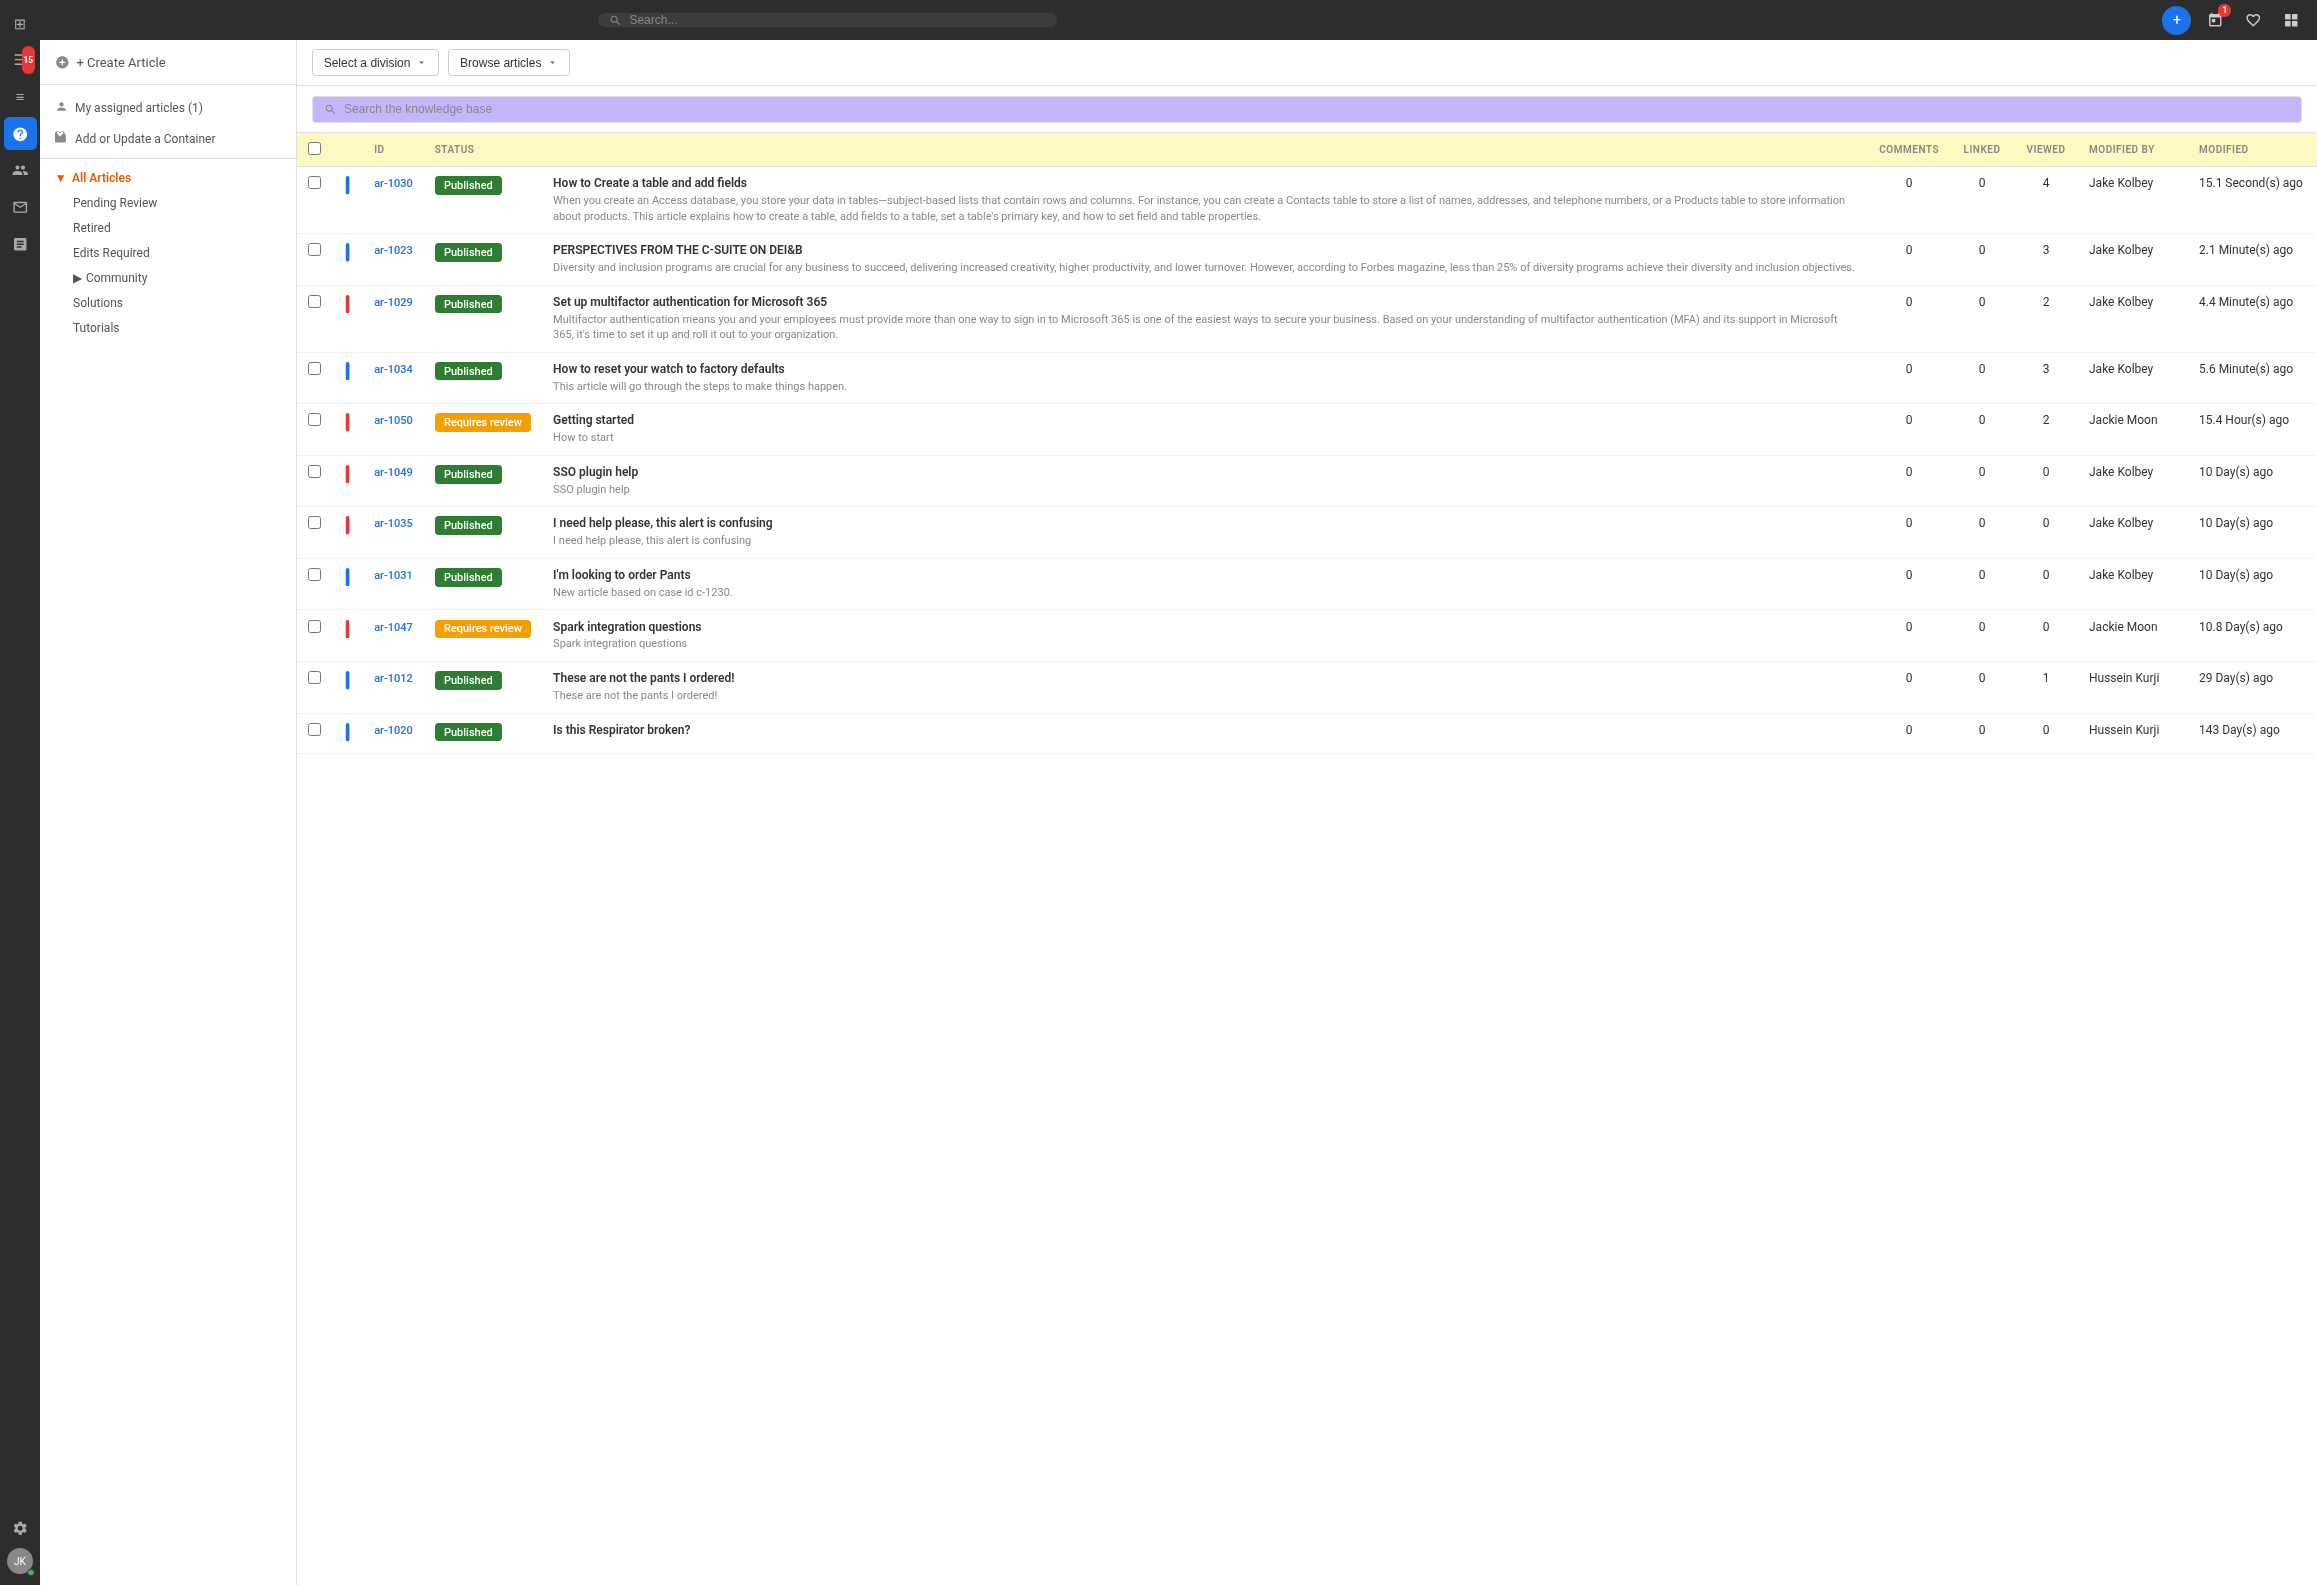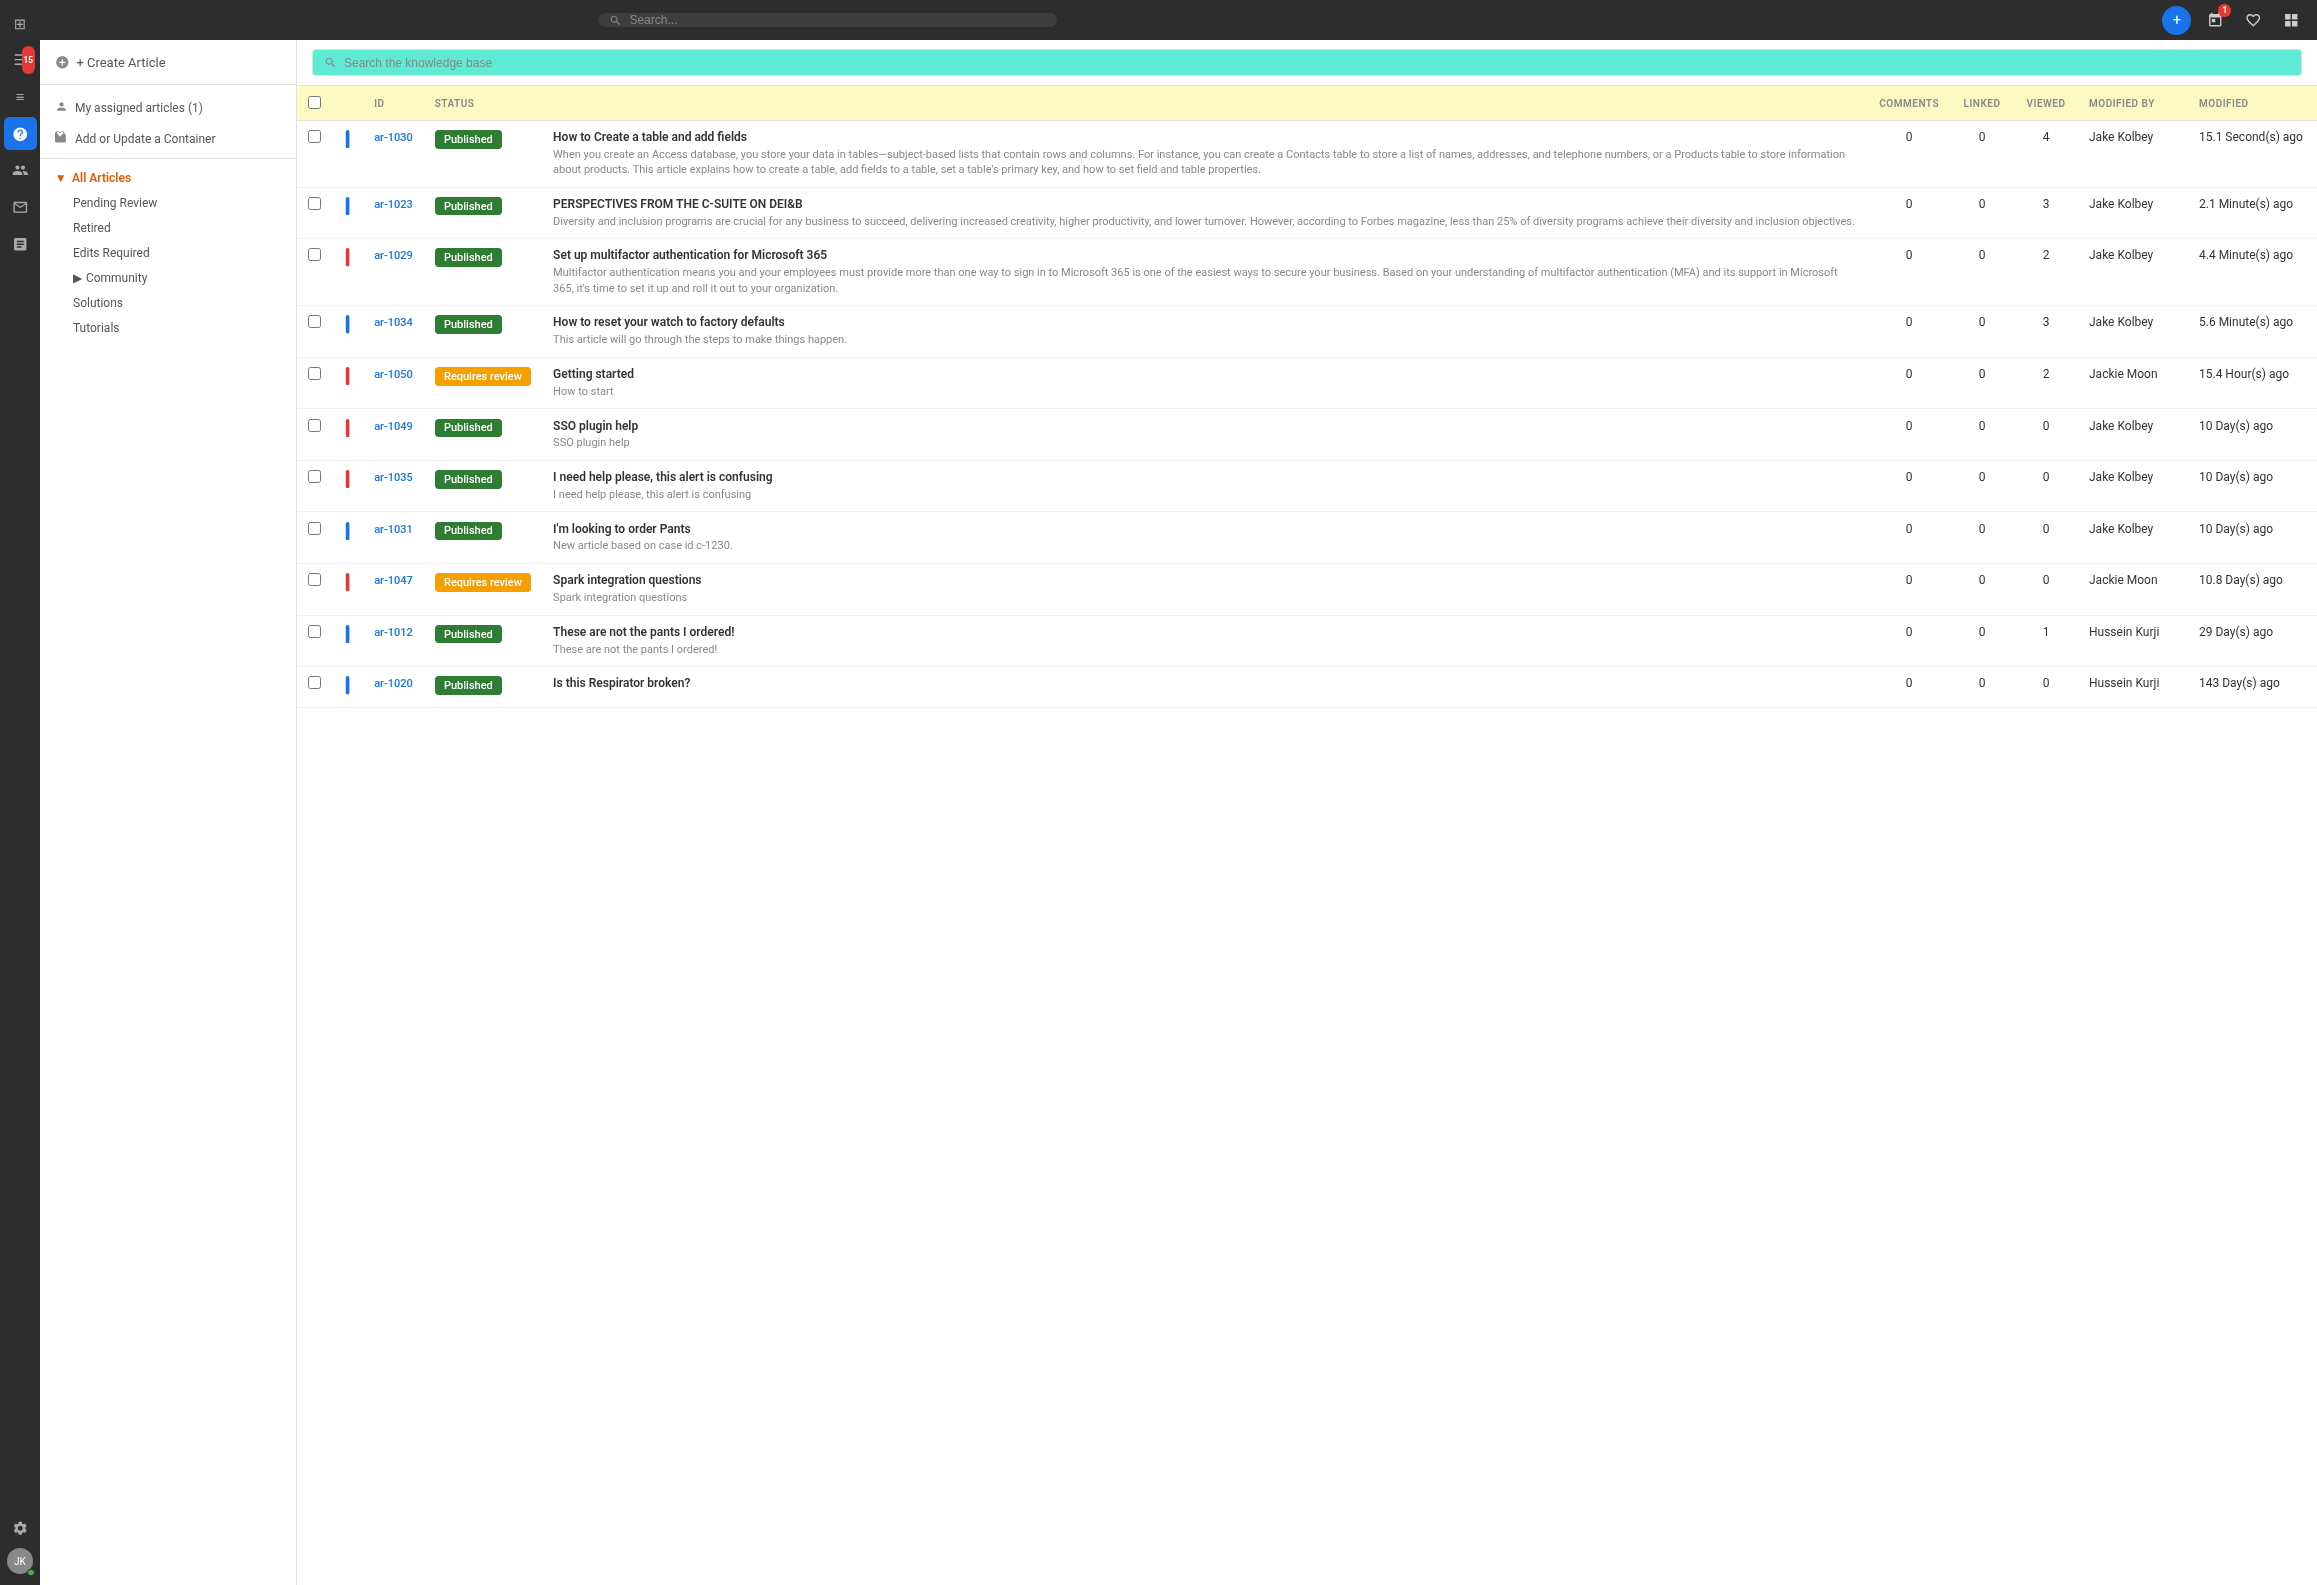--- a/index.html
+++ b/index.html
@@ -219,21 +219,21 @@
     .search-area {
       padding: 9.2px 14.7px;
       background: white;
       border-bottom: 0.9px solid #e0e0e0;
       flex-shrink: 0;
     }
     .kb-search {
       display: flex;
       align-items: center;
       gap: 7.3px;
-      background: #5eead4;
+      background: #c4b5fd;
       border: 0.9px solid #e0e0e0;
       border-radius: 3.7px;
       padding: 5.5px 11px;
       color: #888;
       font-size: 12px;
     }
     .kb-search input {
       border: none;
       background: transparent;
       outline: none;
@@ -455,20 +455,34 @@
           </div>
           <div class="sidebar-child-item">
             <span>Tutorials</span>
           </div>
         </div>
       </div>
     </div>
 
     <div class="main-content">
 
+      <div class="toolbar">
+        <button class="dropdown-btn">
+          <span>Select a division</span>
+          <svg width="11" height="11" viewBox="0 0 24 24" fill="#666">
+              <path d="M7 10l5 5 5-5z"></path>
+            </svg>
+        </button>
+        <button class="dropdown-btn">
+          <span>Browse articles</span>
+          <svg width="11" height="11" viewBox="0 0 24 24" fill="#666">
+              <path d="M7 10l5 5 5-5z"></path>
+            </svg>
+        </button>
+      </div>
 
       <div class="search-area">
         <div class="kb-search">
           <svg width="13" height="13" viewBox="0 0 24 24" fill="#888">
               <path d="M15.5 14h-.79l-.28-.27C15.41 12.59 16 11.11 16 9.5 16 5.91 13.09 3 9.5 3S3 5.91 3 9.5 5.91 16 9.5 16c1.61 0 3.09-.59 4.23-1.57l.27.28v.79l5 4.99L20.49 19l-4.99-5zm-6 0C7.01 14 5 11.99 5 9.5S7.01 5 9.5 5 14 7.01 14 9.5 11.99 14 9.5 14z"></path>
             </svg>
           <input type="text" placeholder="Search the knowledge base" style="">
         </div>
       </div>
 

